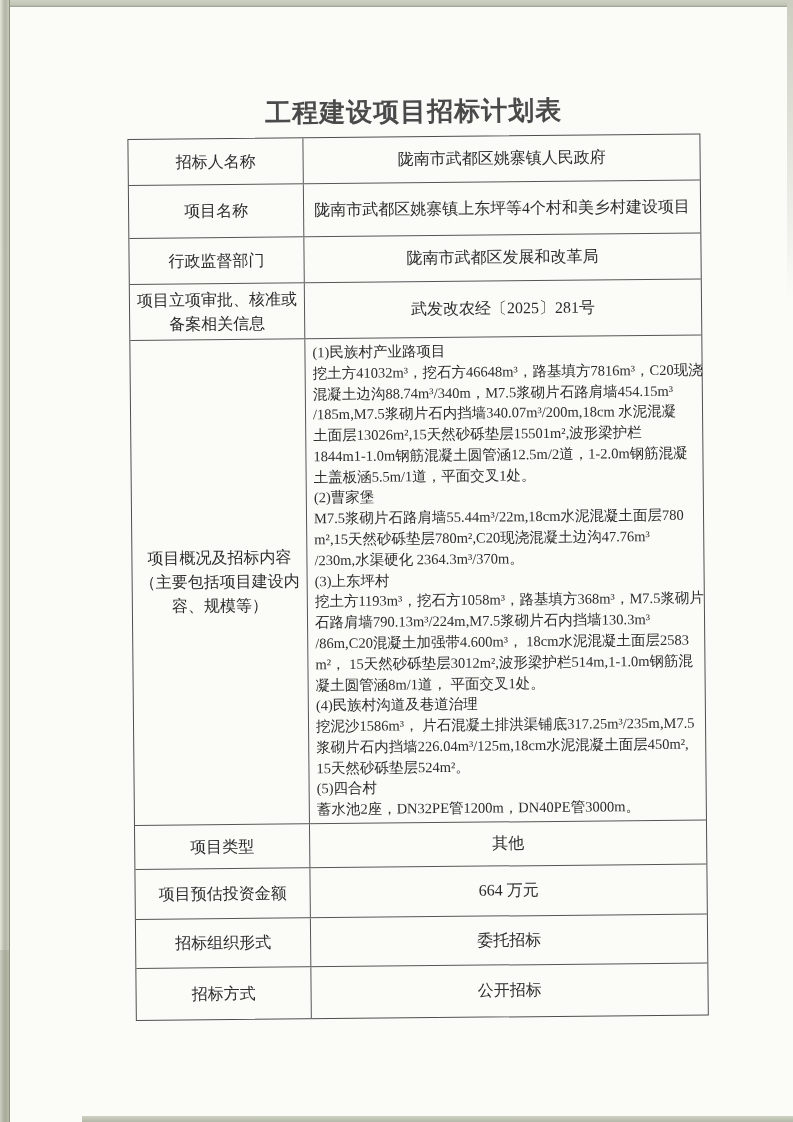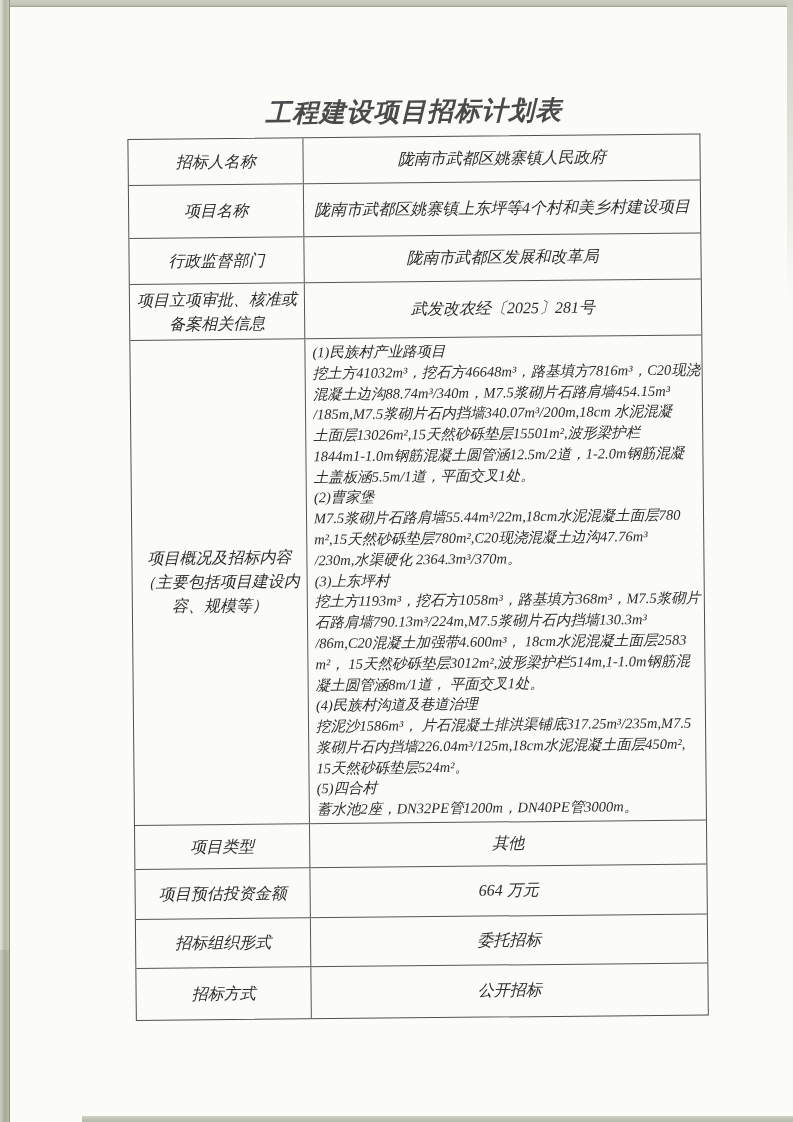--- a/index.html
+++ b/index.html
@@ -4,21 +4,21 @@
 <style>
   html,body{margin:0;padding:0;}
   body{
     width:793px;height:1122px;
     background:#fbfbf8;
     position:relative;
     overflow:hidden;
     font-family:"Liberation Serif","DejaVu Serif",serif;
     color:#303030;
   }
-  .page{position:absolute;inset:0;font-style:italic;}
+  .page{position:absolute;inset:0;}
   
   .edge-top{
     position:absolute;left:0;top:0;width:793px;height:7px;
     background:linear-gradient(180deg,#cdd0c2 0%,#c2c6b6 70%,#9a9e8e 100%);
   }
   .edge-left{
     position:absolute;left:0;top:0;width:9px;height:1122px;
     background:linear-gradient(90deg,#e3e5d8 0%,#b2b6a5 55%,#c7cabb 100%);
     border-right:1px solid #8d9180;
   }

